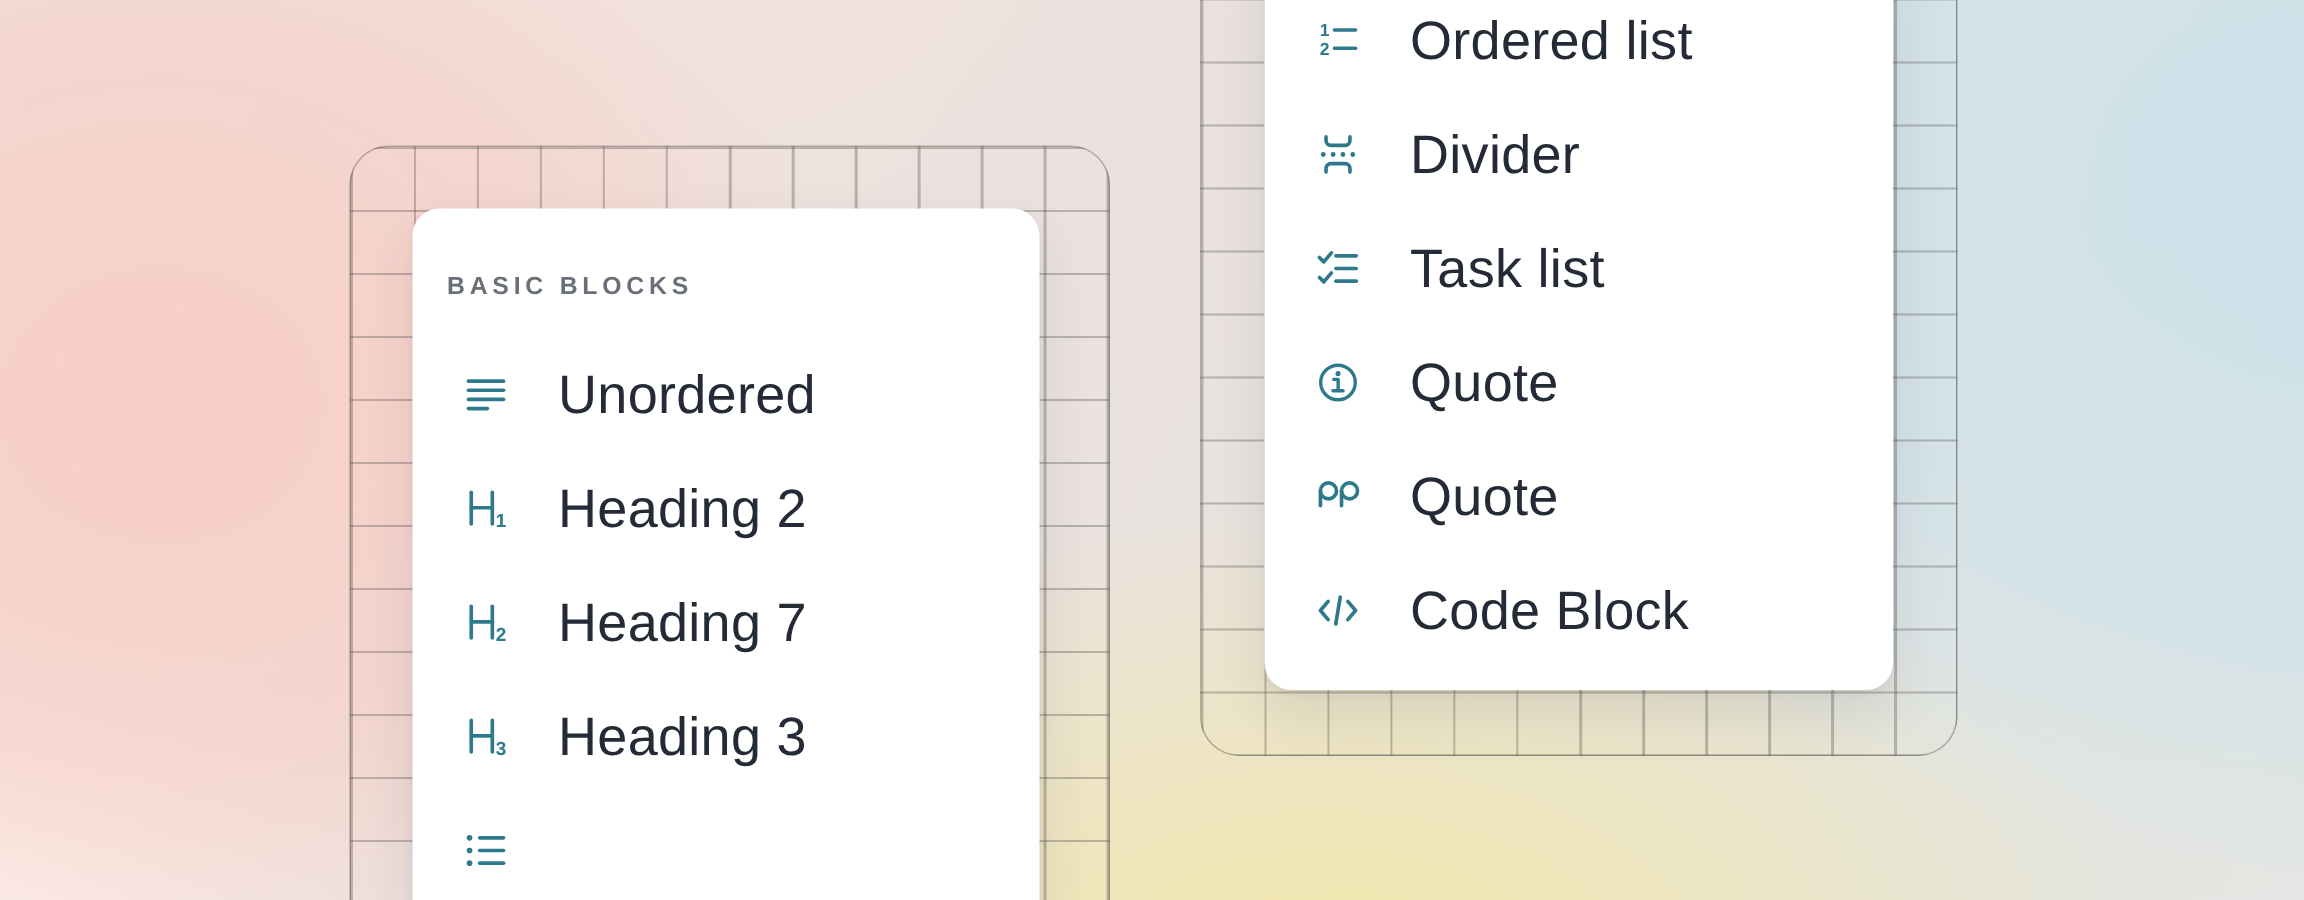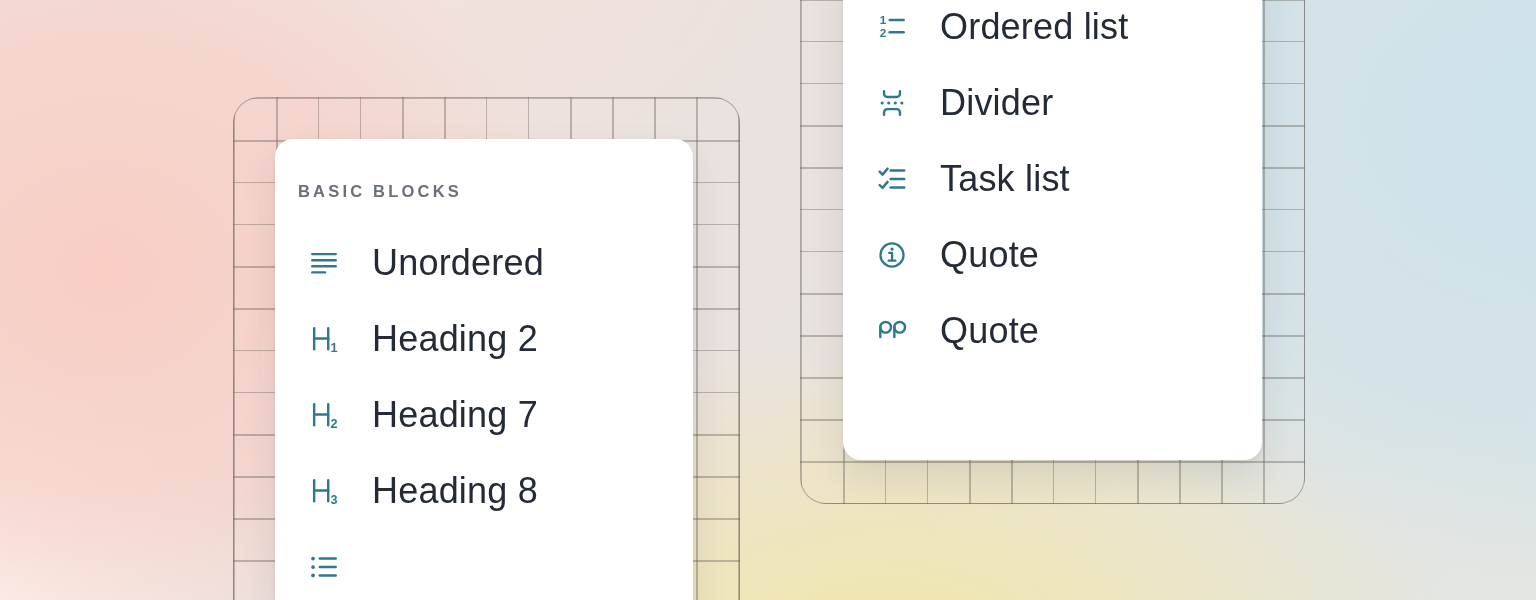--- a/index.html
+++ b/index.html
@@ -119,21 +119,21 @@
         </div>
         <div class="menu-item">
           <span class="menu-icon">
             <svg width="30" height="30" viewBox="0 0 32 32" fill="none" stroke="#2E7A8C" stroke-width="2.6" stroke-linecap="round" stroke-linejoin="round">
               <path d="M5.5 4.5 V27"></path>
               <path d="M20.5 4.5 V27"></path>
               <path d="M5.5 15.5 H20.5"></path>
               <text x="23" y="29.5" font-size="13.5" font-weight="bold" font-family="Liberation Sans, sans-serif" fill="#2E7A8C" stroke="none">3</text>
             </svg>
           </span>
-          <span class="menu-label">Heading 8</span>
+          <span class="menu-label">Heading 3</span>
         </div>
         <div class="menu-item">
           <span class="menu-icon">
             <svg width="30" height="30" viewBox="0 0 32 32" fill="none" stroke="#2E7A8C" stroke-width="2.6" stroke-linecap="round" stroke-linejoin="round">
               <circle cx="4.3" cy="7" r="2" fill="#2E7A8C" stroke="none"></circle>
               <circle cx="4.3" cy="16" r="2" fill="#2E7A8C" stroke="none"></circle>
               <circle cx="4.3" cy="25" r="2" fill="#2E7A8C" stroke="none"></circle>
               <line x1="11.5" y1="7" x2="28.5" y2="7"></line>
               <line x1="11.5" y1="16" x2="28.5" y2="16"></line>
               <line x1="11.5" y1="25" x2="28.5" y2="25"></line>
@@ -196,16 +196,26 @@
           <span class="menu-icon">
             <svg width="30" height="30" viewBox="0 0 32 32" fill="none" stroke="#2E7A8C" stroke-width="2.6" stroke-linecap="round" stroke-linejoin="round">
               <circle cx="9.2" cy="12" r="5.7"></circle>
               <path d="M3.5 12 V22.5"></path>
               <circle cx="24.2" cy="12" r="5.7"></circle>
               <path d="M18.5 12 V22.5"></path>
             </svg>
           </span>
           <span class="menu-label">Quote</span>
         </div>
+        <div class="menu-item">
+          <span class="menu-icon">
+            <svg width="30" height="30" viewBox="0 0 32 32" fill="none" stroke="#2E7A8C" stroke-width="2.6" stroke-linecap="round" stroke-linejoin="round">
+              <path d="M9 9.5 L3.5 16 L9 22.5"></path>
+              <path d="M23 9.5 L28.5 16 L23 22.5"></path>
+              <path d="M17.6 6.5 L14.4 25.5"></path>
+            </svg>
+          </span>
+          <span class="menu-label">Code Block</span>
+        </div>
       </div>
   </div>
 
 </div>
 
 </body></html>

